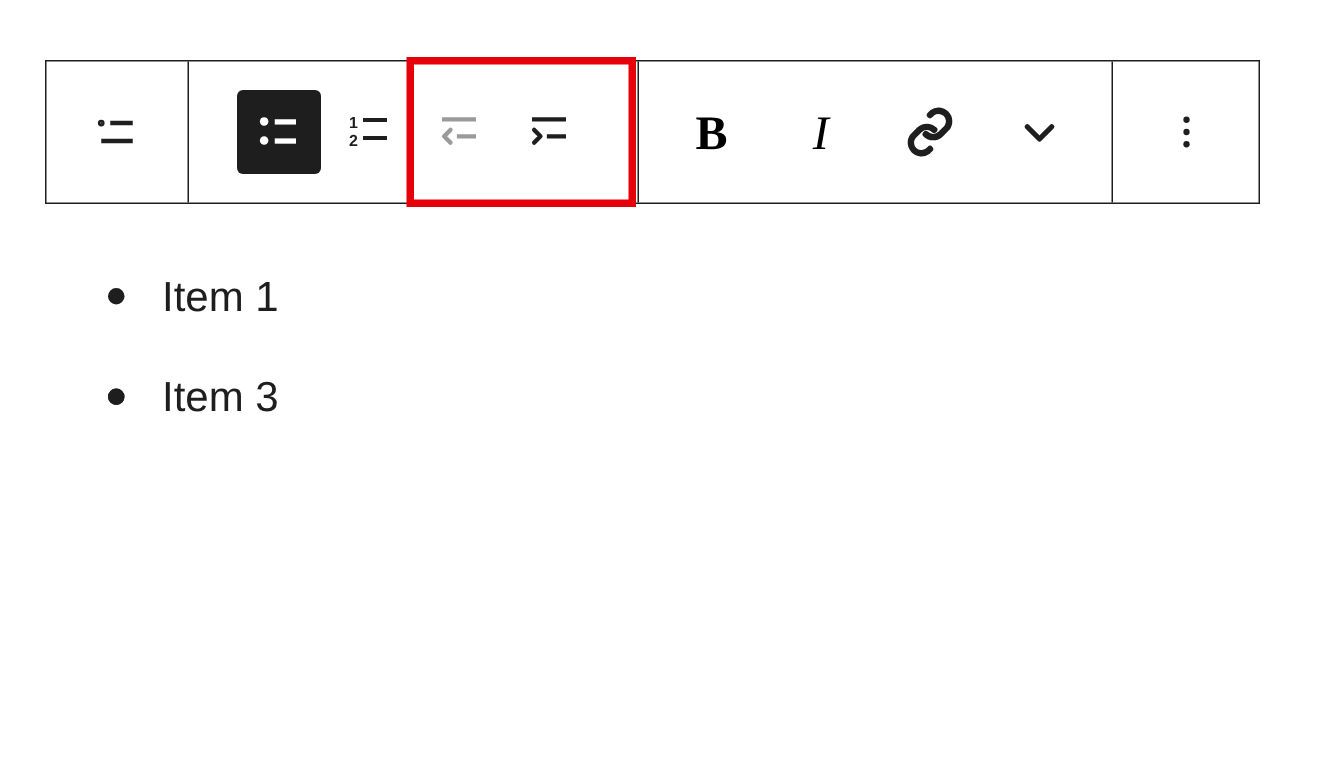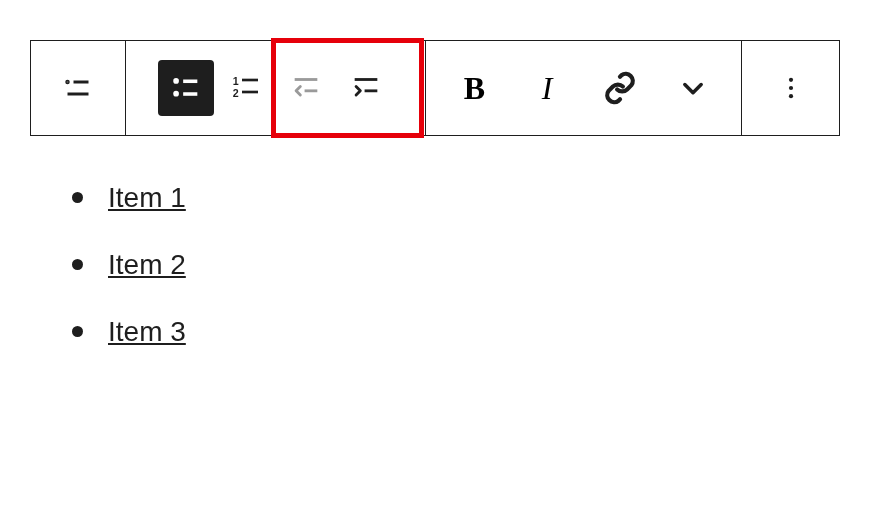--- a/index.html
+++ b/index.html
@@ -51,21 +51,20 @@
     left: 145px;
     width: 153px;
     pointer-events: none;
   }
   .content {
     margin-top: 42px;
     padding-left: 36px;
     font-size: 28px;
     color: #1e1e1e;
     font-weight: 300;
-    text-decoration: underline;
   }
   ul.bulleted {
     list-style: none;
     padding: 0;
     margin: 0;
   }
   ul.bulleted > li {
     position: relative;
     padding-left: 42px;
     line-height: 1.4;
@@ -183,19 +182,18 @@
   </div>
 
 </div>
 
 <div class="content">
   <ul class="bulleted">
     <li>
       <span>Item 1</span>
     </li>
     <li>
-      <span>Item 2</span>
     </li>
     <li>
       <span>Item 3</span>
     </li>
   </ul>
 </div>
 
 </body></html>

